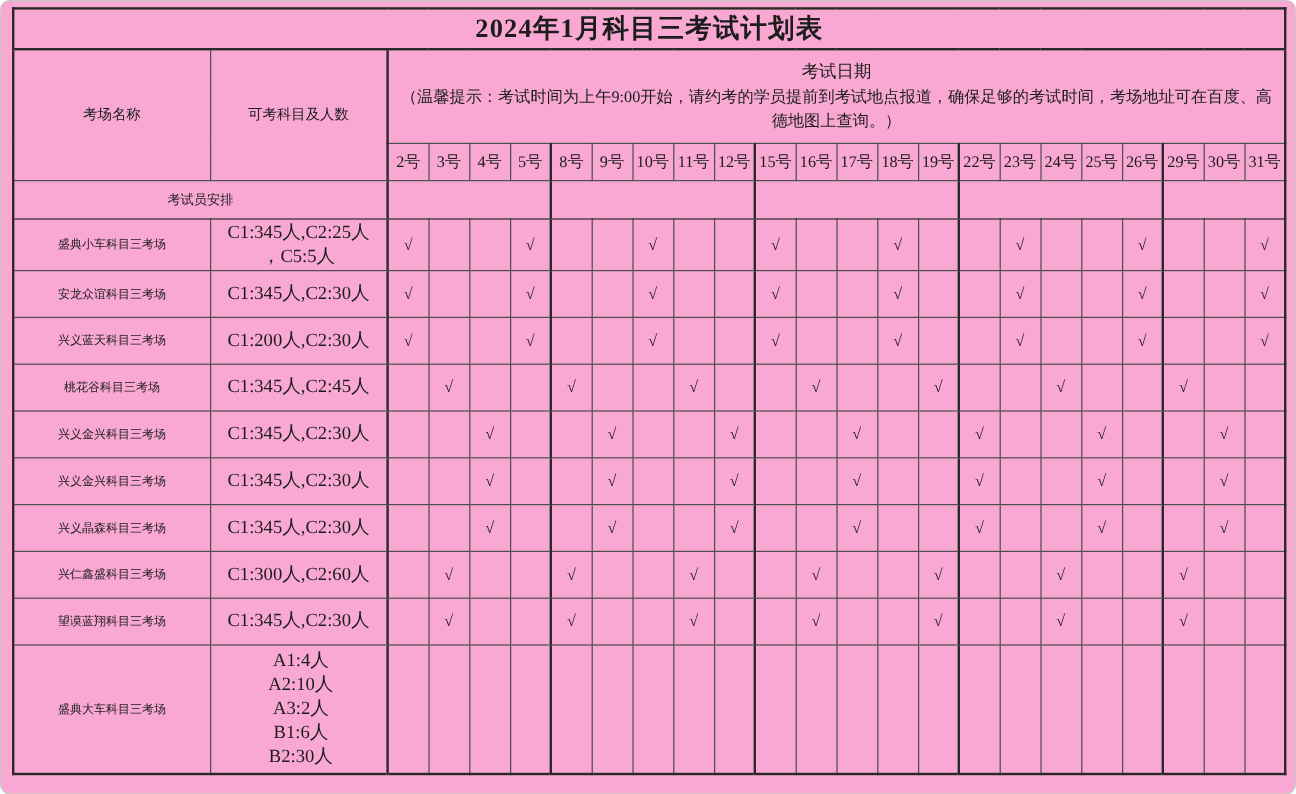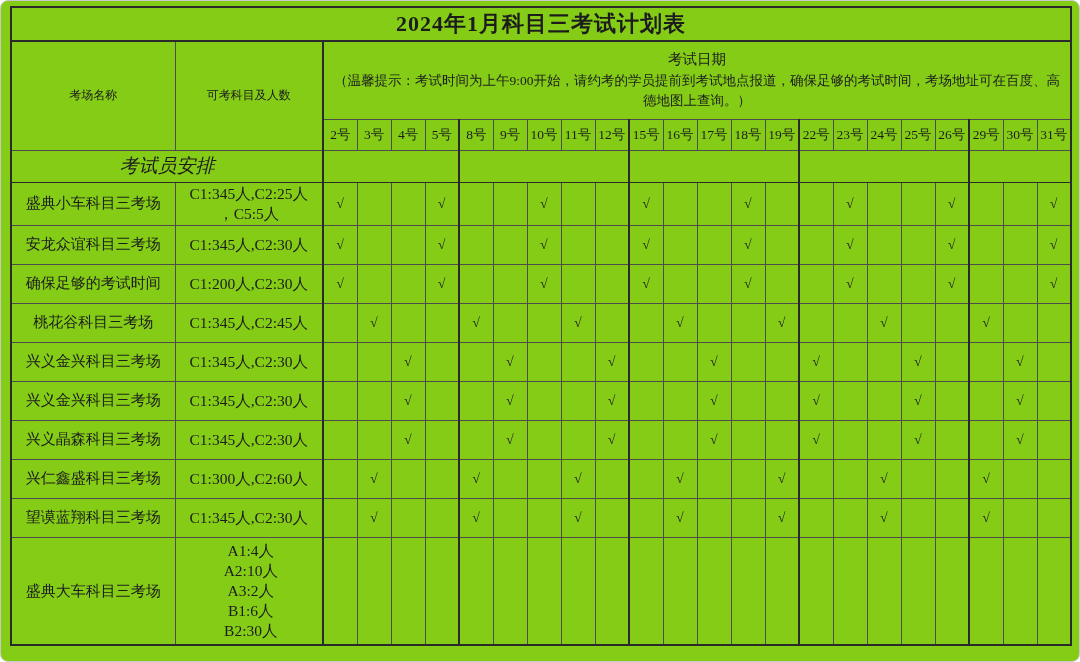--- a/index.html
+++ b/index.html
@@ -1,39 +1,39 @@
 <!DOCTYPE html>
 <html><head>
 <meta charset="utf-8">
 <style>
   html,body { margin:0; padding:0; background:#ffffff; }
   body { font-family:"Liberation Serif","DejaVu Serif",serif; color:#1c1c1c; }
   .frame {
     width:1080px; height:662px; box-sizing:border-box;
     border:1px solid #c9c9c9; border-radius:8px;
-    padding:5px 9px; overflow:hidden; background:#84cc16;
+    padding:5px 9px; overflow:hidden; background:#f9a8d4;
   }
   table {
     border-collapse:collapse; table-layout:fixed; width:1060px;
     border:2px solid #2a2a2a;
   }
   td {
     border:1px solid #4d4d4d; text-align:center; vertical-align:middle;
     padding:1px 2px; box-sizing:border-box; overflow:hidden;
   }
   .title-cell { height:30px; font-size:22px; font-weight:bold; letter-spacing:1px; border-bottom:2px solid #2a2a2a; }
   .head-cell { font-size:12px; border-right:1px solid #4d4d4d; }
   .subjects-head { border-right:2px solid #2a2a2a; }
   .date-group-cell { height:78px; padding:2px 8px; border-left:2px solid #2a2a2a; }
   .dg-title { font-size:14.5px; margin-bottom:2px; }
   .dg-note  { font-size:13.5px; line-height:1.45; }
   .date-cell { height:31px; font-size:13.5px; padding:1px;margin-left:12px; }
-  .examiner-label { height:32px; font-size:19px; border-bottom:1.5px solid #2a2a2a; border-right:2px solid #2a2a2a;font-style:italic; }
+  .examiner-label { height:32px; font-size:11px; border-bottom:1.5px solid #2a2a2a; border-right:2px solid #2a2a2a; }
   .group-cell { border-bottom:1.5px solid #2a2a2a; }
-  .venue-cell { height:39px; font-size:15px; }
+  .venue-cell { height:39px; font-size:10px; }
   .subjects-cell { font-size:15.5px; white-space:pre-line; line-height:1.3; border-right:2px solid #2a2a2a;margin-left:23px; }
   .subjects-left { text-align:center; padding-left:6px; height:108px; }
   .check-cell { font-size:13.5px; }
   .wk { border-right:2px solid #2a2a2a; }
 </style>
 </head>
 <body>
 
 <div class="frame">
   <table>
@@ -154,21 +154,21 @@
           <td class="check-cell"></td>
           <td class="check-cell">√</td>
           <td class="check-cell"></td>
           <td class="check-cell"></td>
           <td class="check-cell wk">√</td>
           <td class="check-cell"></td>
           <td class="check-cell"></td>
           <td class="check-cell">√</td>
         </tr>
         <tr>
-          <td class="venue-cell">确保足够的考试时间</td>
+          <td class="venue-cell">兴义蓝天科目三考场</td>
           <td class="subjects-cell">C1:200人,C2:30人</td>
           <td class="check-cell">√</td>
           <td class="check-cell"></td>
           <td class="check-cell"></td>
           <td class="check-cell wk">√</td>
           <td class="check-cell"></td>
           <td class="check-cell"></td>
           <td class="check-cell">√</td>
           <td class="check-cell"></td>
           <td class="check-cell wk"></td>

